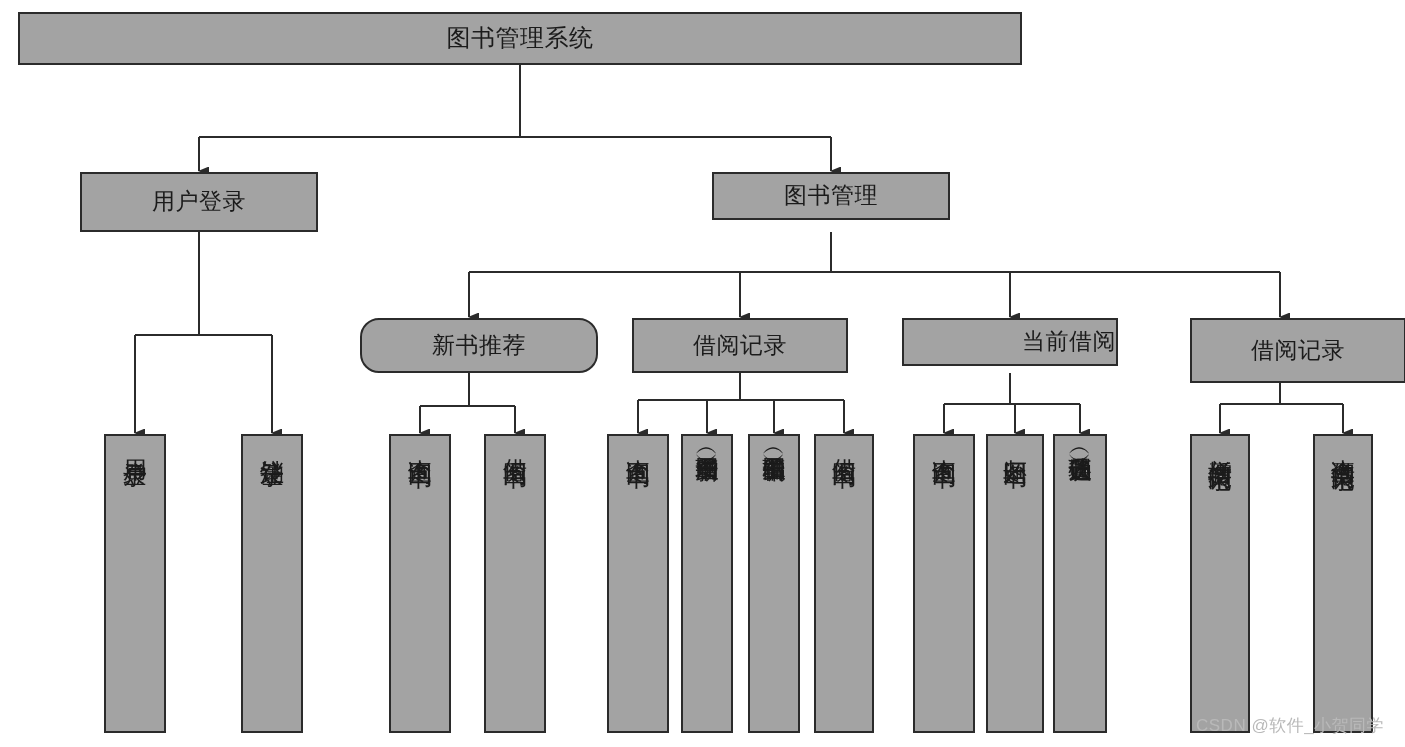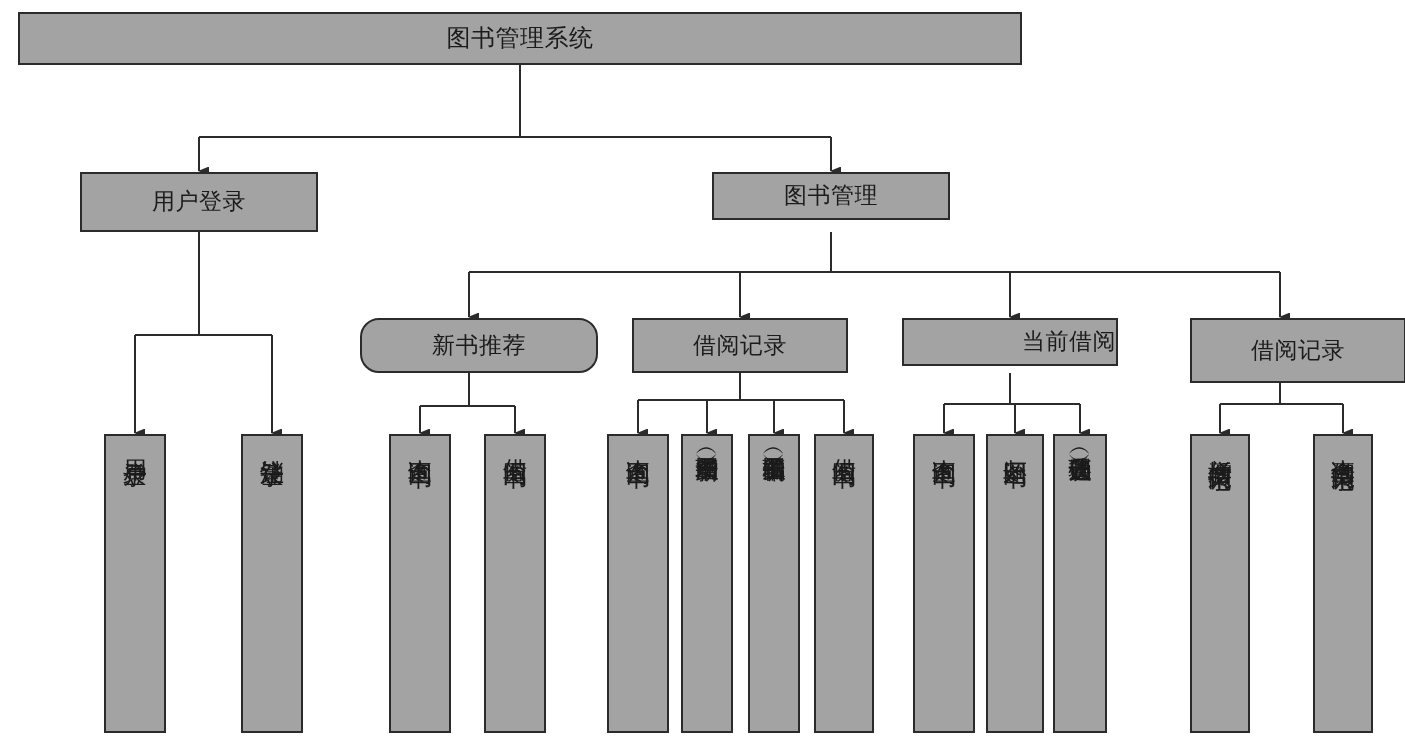--- a/index.html
+++ b/index.html
@@ -180,13 +180,14 @@
         <span class="node-label">确认归还（管理员）</span>
       </div>
       <div class="node-box node-v" style="left: 1190px; top: 434px; width: 60px; height: 299px;">
         <span class="node-label">新增借阅记录</span>
       </div>
       <div class="node-box node-v" style="left: 1313px; top: 434px; width: 60px; height: 299px;">
         <span class="node-label">查询借阅记录</span>
       </div>
     </div>
 
+  <div class="watermark" style="left: 1196px; top: 714px; color: rgb(185, 185, 185);">CSDN @软件_小贺同学</div>
 </div>
 
 </body></html>

